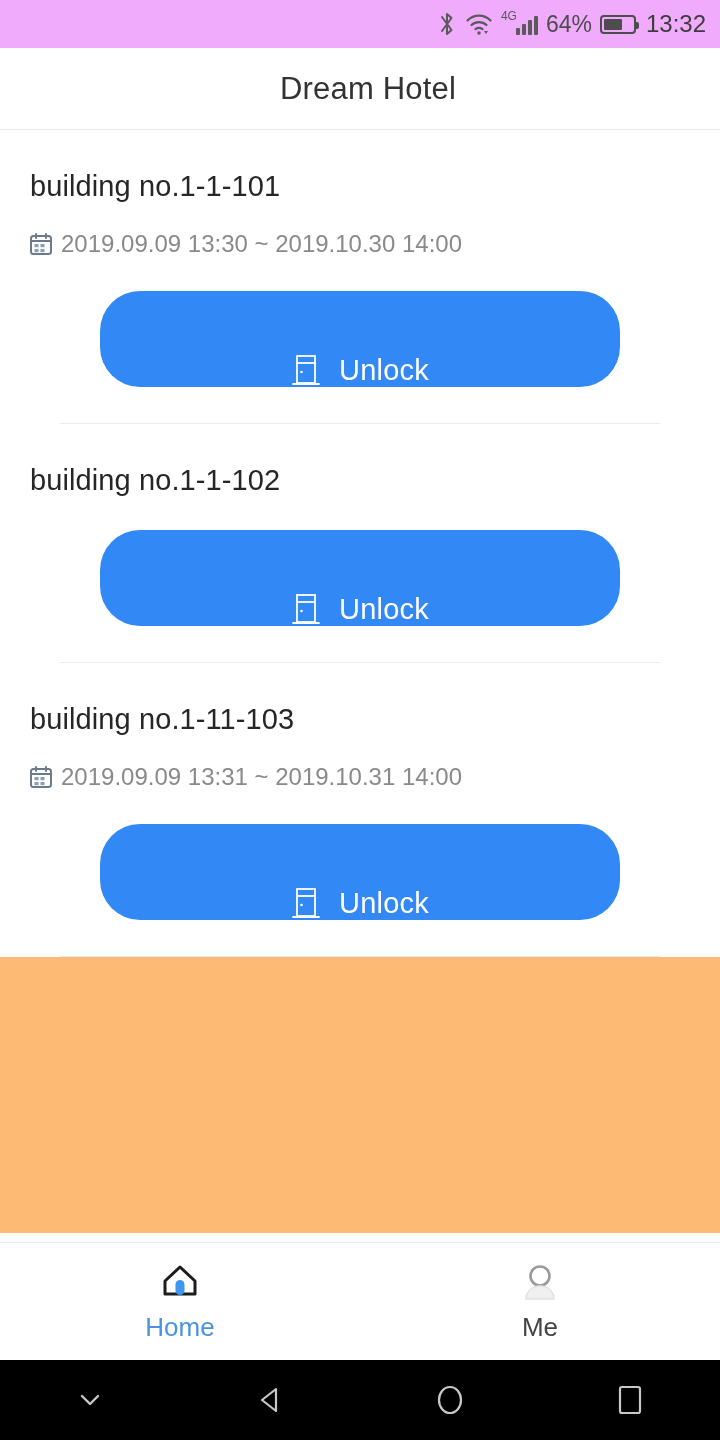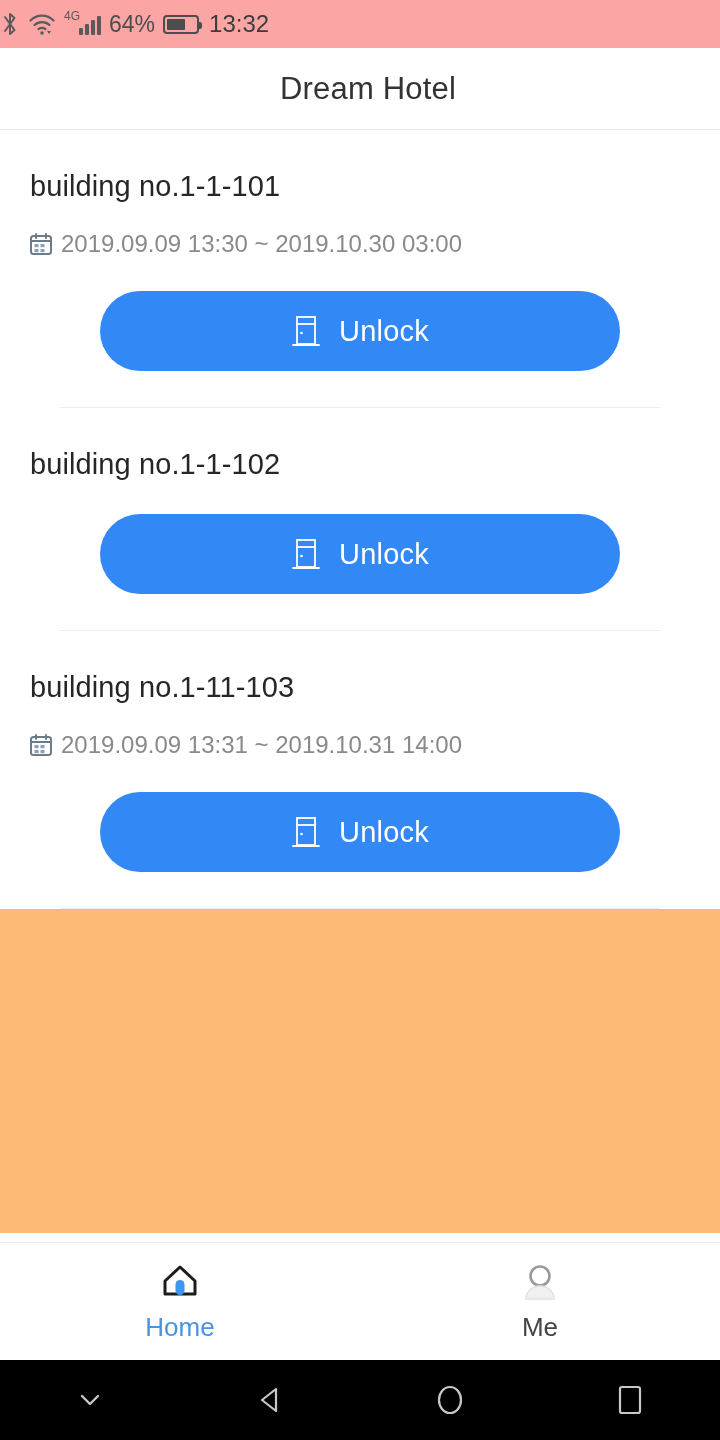--- a/index.html
+++ b/index.html
@@ -12,24 +12,24 @@
   .phone {
     position: relative;
     width: 720px; height: 1440px;
     background: #ffffff;
     display: flex; flex-direction: column;
   }
 
   
   .statusbar {
     height: 48px;
-    display: flex; align-items: center; 
+    display: flex; align-items: center; justify-content: flex-end;
     padding-right: 14px;
     gap: 8px;
-    background: #fca5a5;
+    background: #f0abfc;
     color: #5a5a5a;
     flex: 0 0 48px;
   }
   .statusbar .si { display: flex; align-items: center; }
   .sb-text { font-size: 23px; color: #4d4d4d; letter-spacing: 0; }
   .sb-time { font-size: 24px; color: #3c3c3c; margin-left: 2px; }
 
   
   .sig { display: flex; align-items: flex-end; gap: 2px; height: 22px; position: relative; }
   .sig i { display: block; width: 4px; background: #5a5a5a; border-radius: 1px; }
@@ -65,25 +65,25 @@
   }
   .card-date {
     display: flex; align-items: center; gap: 9px;
     font-size: 24px; color: #8a8a8a;
     margin-top: 27px;
   }
   .cal-icon { width: 22px; height: 23px; flex: 0 0 22px; position: relative; }
 
   .btn-wrap { display: flex; justify-content: center; margin-top: 33px; }
   .unlock-btn {
-    width: 520px; height: 80px;
+    width: 520px; height: 96px;
     background: #3288f5;
     border: none; border-radius: 40px;
     color: #ffffff;
-    display: flex; align-items: center; justify-content: center; gap: 18px;
+    display: flex; align-items: flex-end; justify-content: center; gap: 18px;
     cursor: pointer;
   }
   .unlock-btn .lbl { font-size: 29px; letter-spacing: 0.2px; }
   .door-icon { width: 30px; height: 34px; }
 
   .divider { height: 1px; background: #ececec; margin: 36px 30px 0 30px; }
 
   
   .tabbar {
     flex: 0 0 118px;
@@ -165,21 +165,21 @@
           <svg width="22" height="23" viewBox="0 0 22 23">
             <rect x="1" y="3" width="20" height="18" rx="2.5" fill="none" stroke="#6b7b8c" stroke-width="2"></rect>
             <path d="M1 8 H21" stroke="#6b7b8c" stroke-width="2"></path>
             <path d="M6 1 V5 M16 1 V5" stroke="#6b7b8c" stroke-width="2" stroke-linecap="round"></path>
             <rect x="4.5" y="11" width="4" height="3.2" fill="#8aa0b5"></rect>
             <rect x="10.5" y="11" width="4" height="3.2" fill="#8aa0b5"></rect>
             <rect x="4.5" y="16" width="4" height="3.2" fill="#8aa0b5"></rect>
             <rect x="10.5" y="16" width="4" height="3.2" fill="#8aa0b5"></rect>
           </svg>
         </span>
-        <span>2019.09.09 13:30 ~ 2019.10.30 03:00</span>
+        <span>2019.09.09 13:30 ~ 2019.10.30 14:00</span>
       </div>
       <div class="btn-wrap">
         <button class="unlock-btn">
           <span class="door-icon">
             <svg width="30" height="34" viewBox="0 0 30 34">
               <rect x="6" y="3" width="18" height="27" fill="none" stroke="#ffffff" stroke-width="1.8"></rect>
               <path d="M6 10 H24" stroke="#ffffff" stroke-width="1.8"></path>
               <circle cx="10.5" cy="19" r="1.3" fill="#ffffff"></circle>
               <path d="M2 31 H28" stroke="#ffffff" stroke-width="1.8" stroke-linecap="round"></path>
             </svg>

